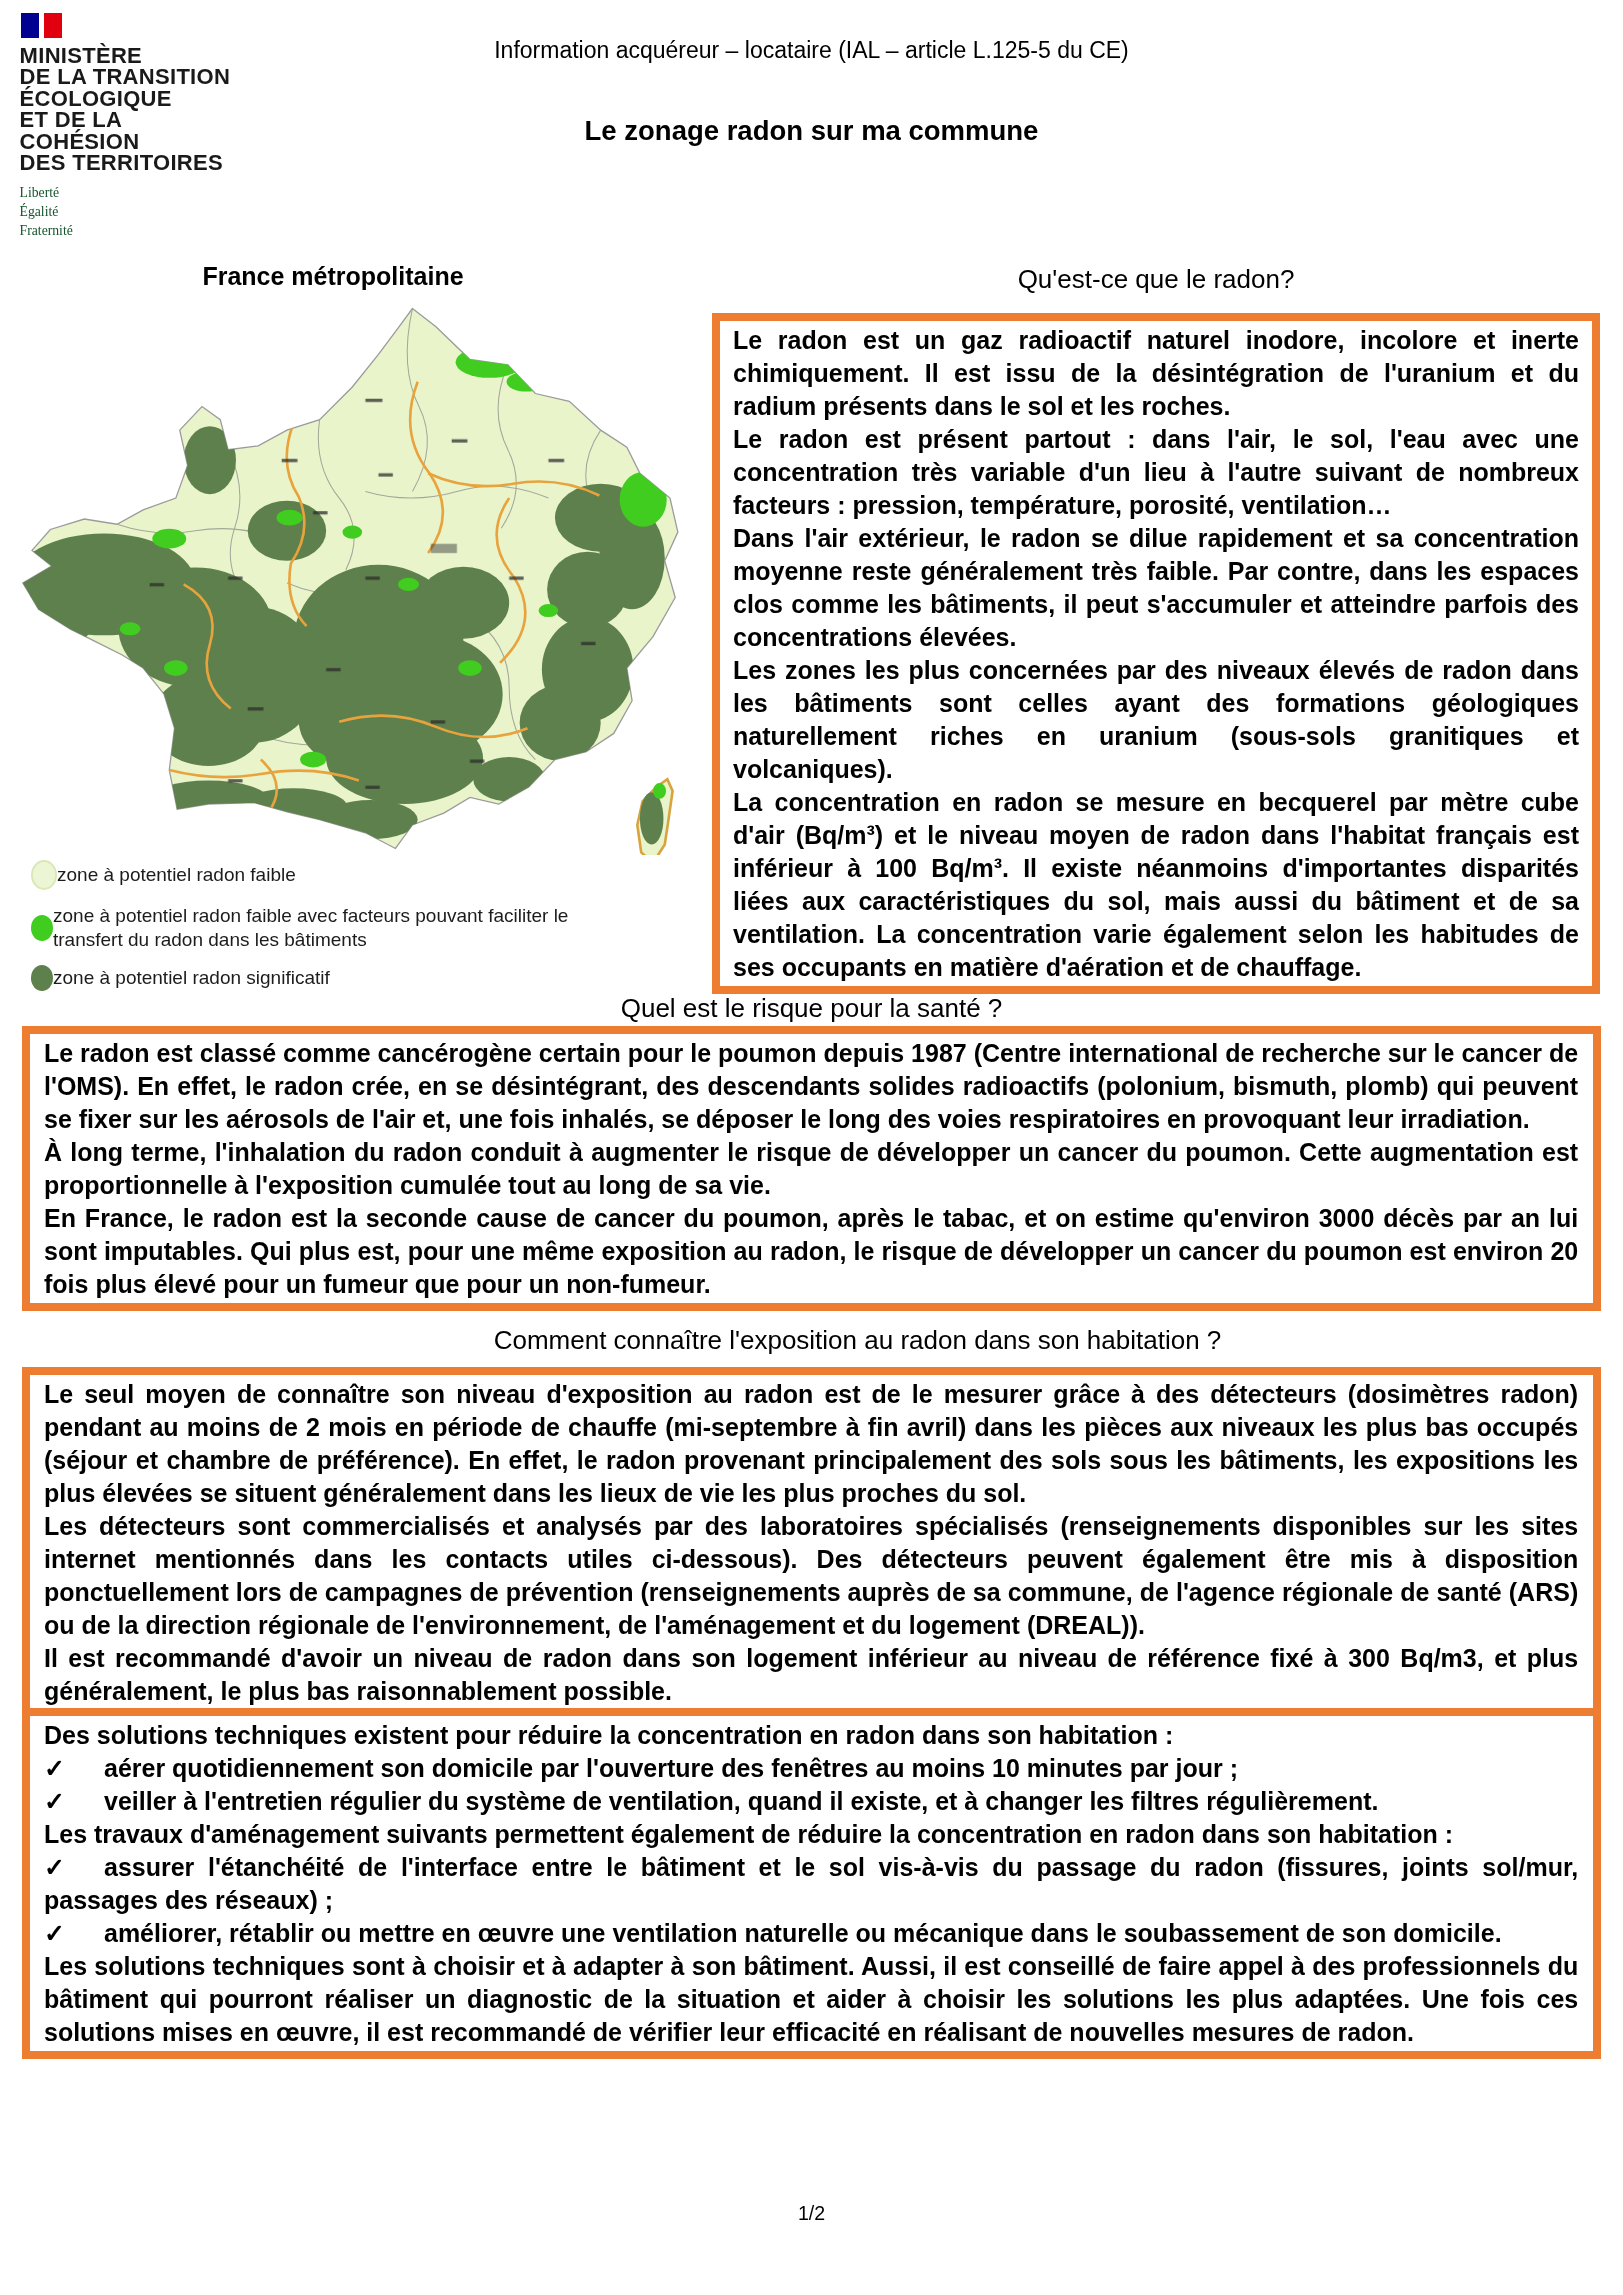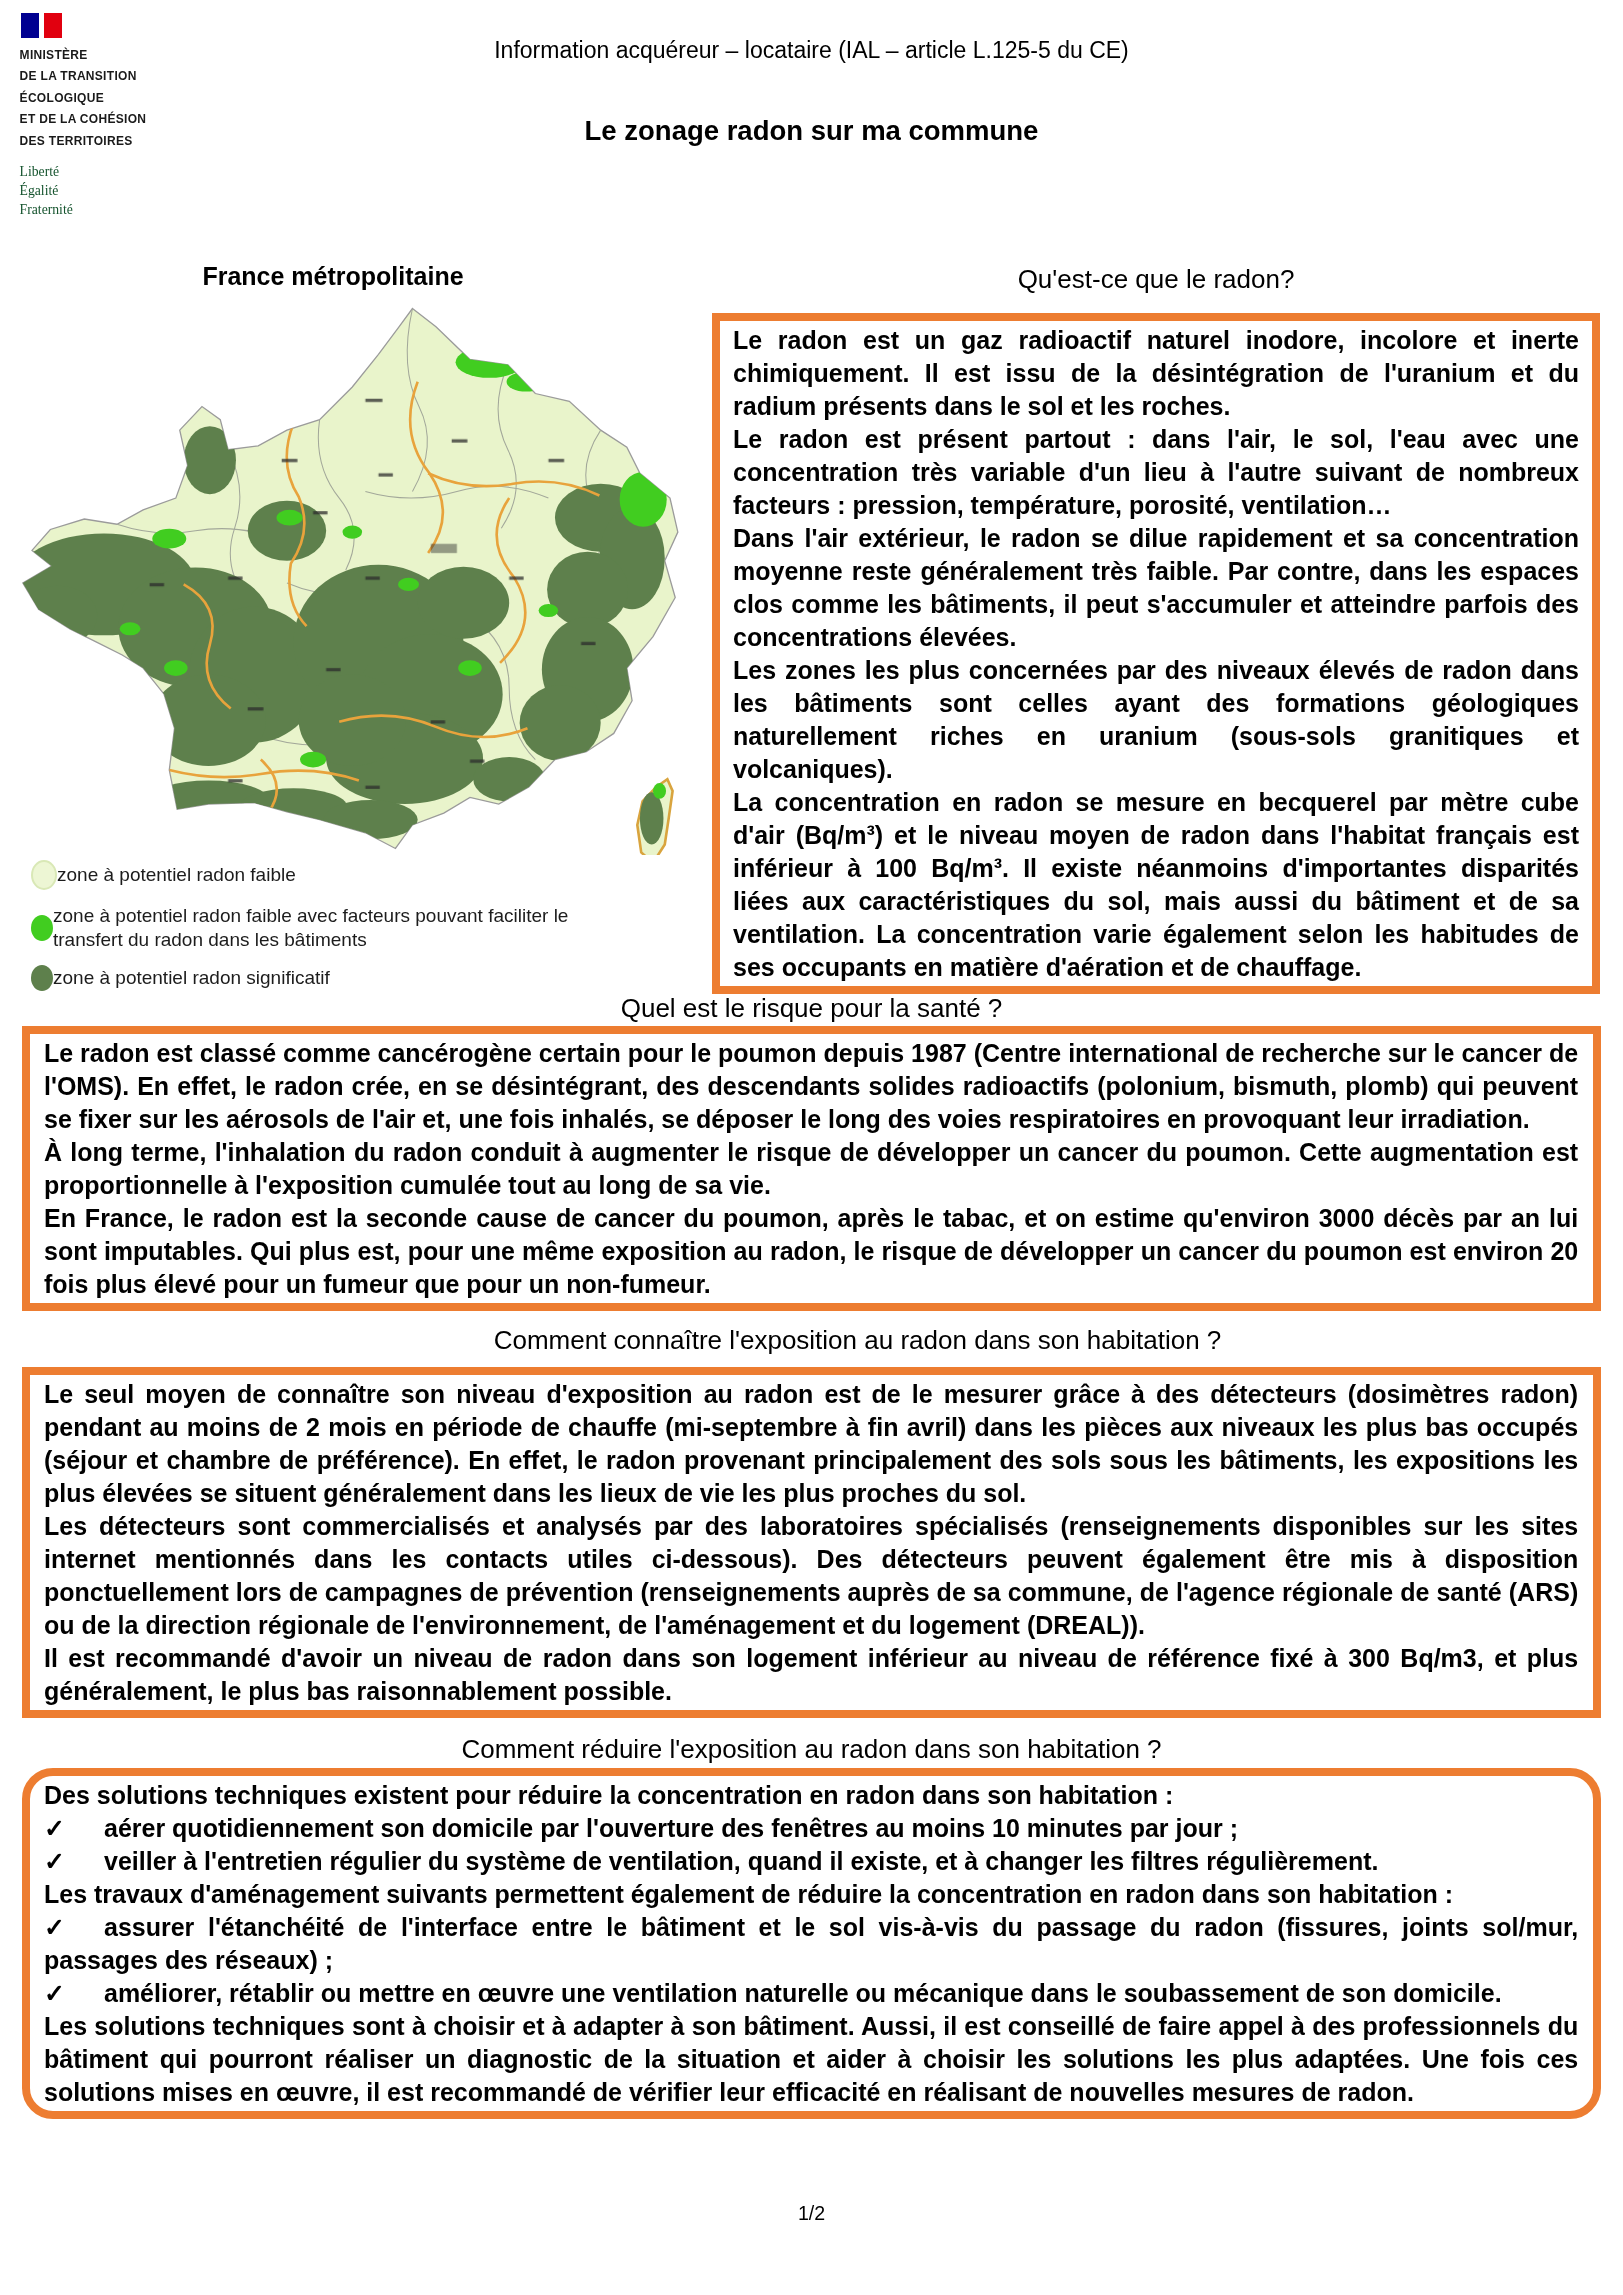--- a/index.html
+++ b/index.html
@@ -3,21 +3,21 @@
 <meta charset="utf-8">
 <style>
   html,body{margin:0;padding:0;background:#ffffff;}
   .page{position:relative;width:1623px;height:2295px;background:#ffffff;overflow:hidden;
         font-family:"Liberation Sans",sans-serif;color:#000;}
 
   
   .logo{position:absolute;left:19.6px;top:13px;width:222px;}
   .flag{display:flex;gap:4.6px;margin-left:1.3px;margin-bottom:6.5px;}
   .flag span{display:block;width:18.3px;height:25px;}
-  .ministry{font-weight:700;font-size:12px;line-height:21.6px;letter-spacing:0.3px;color:#1a1a1a;}
+  .ministry{font-weight:700;font-size:22px;line-height:21.6px;letter-spacing:0.3px;color:#1a1a1a;}
   .motto{margin-top:9.2px;font-family:"Liberation Serif",serif;
          font-size:13.7px;line-height:19px;color:#14532d;}
   .doc-title{position:absolute;left:0;top:37px;width:100%;text-align:center;
              font-weight:400;font-size:23px;}
   .doc-subtitle{position:absolute;left:0;top:115px;width:100%;text-align:center;
                 font-weight:700;font-size:27.5px;}
 
   
   .map-title{position:absolute;left:65px;top:259px;width:536px;text-align:center;
              font-weight:700;font-size:25px;line-height:34px;}
@@ -32,21 +32,21 @@
   .sec-h.right-col{left:712px;width:888px;}
 
   
   .obox{position:absolute;border:8.5px solid #ed7d31;background:#fff;
         font-weight:700;font-size:25px;line-height:33px;text-align:justify;}
   .obox p{margin:0;}
   .box-what{left:712px;top:313px;width:888px;padding:2.6px 13px;box-sizing:border-box;}
   .box-wide{left:21.6px;width:1579px;padding:2.6px 14.4px;box-sizing:border-box;}
   .box-risk{top:1026px;}
   .box-measure{top:1367px;}
-  .box-reduce{top:1768px;border-radius:31px;}
+  .box-reduce{top:1708px;}
   .check{display:inline-block;width:60px;}
 
   
   .footer{position:absolute;left:0;top:2202px;width:100%;text-align:center;
           font-size:19.6px;font-weight:400;}
 </style>
 </head>
 <body>
 
 <div class="page">

